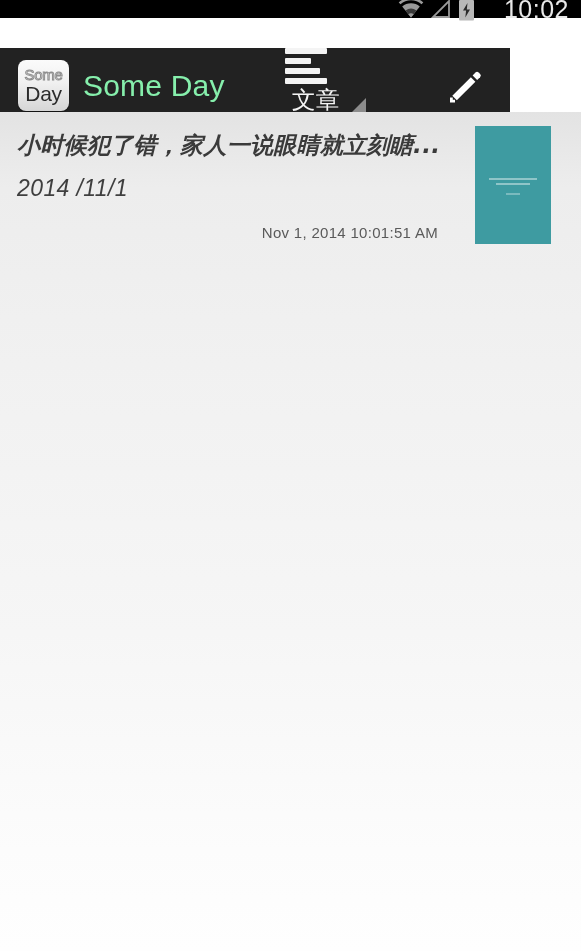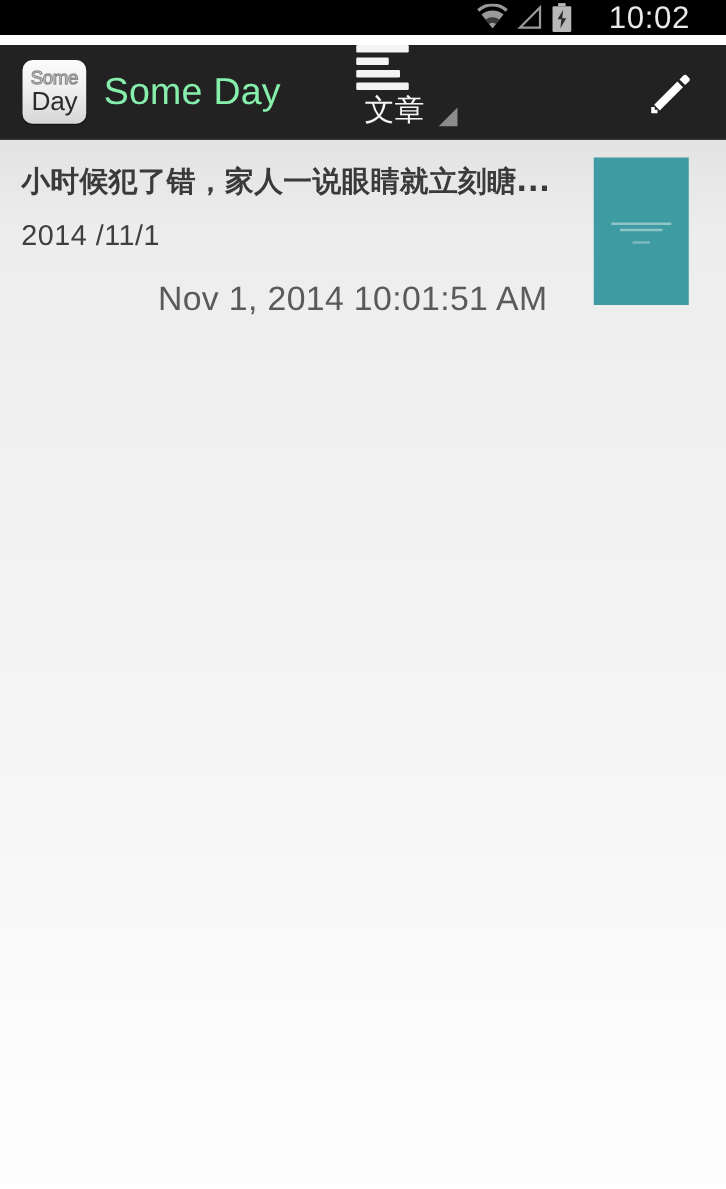--- a/index.html
+++ b/index.html
@@ -5,33 +5,33 @@
   * { margin:0; padding:0; box-sizing:border-box; }
   html, body {
     width:581px; height:951px;
     font-family:"Liberation Sans","DejaVu Sans",sans-serif;
     background:#ffffff; overflow:hidden;
   }
   #app { position:relative; width:581px; height:951px; overflow:hidden; }
 
   
   .statusbar{
-    position:absolute; top:0; left:0; width:581px; height:28px;
+    position:absolute; top:0; left:0; width:581px; height:18px;
     background:#000000; display:flex; align-items:center;
-    justify-content:flex-end; padding-right:29px;gap:20px;
+    justify-content:flex-end; padding-right:12px;gap:20px;
   }
   .sb-icons{ display:flex; align-items:center; gap:6px; }
   .sb-time{
     color:#e8e8e8; font-size:25px; letter-spacing:0.5px;
     margin-left:9px; line-height:1; font-weight:400;
   }
 
   
   .actionbar{
-    position:absolute; top:36px; left:0; width:581px; height:76px;
+    position:absolute; top:48px; left:0; width:510px; height:76px;
     background:#222222; display:flex; align-items:center;
     border-bottom:1px solid #3a3a3a;
   }
   .logo{
     width:51px; height:51px; margin-left:18px; border-radius:8px;
     background:linear-gradient(180deg,#fbfbfb 0%,#f0f0f0 45%,#d6d6d6 100%);
     display:flex; flex-direction:column; align-items:center;
     justify-content:center; line-height:1; flex:none;
     box-shadow:0 1px 1px rgba(0,0,0,.45);
   }
@@ -75,32 +75,32 @@
     margin-left:auto; margin-right:22px; width:48px; height:48px;
     display:flex; align-items:center; justify-content:center; cursor:pointer;
   }
 
   
   .content{
     position:absolute; top:112px; left:0; width:581px; height:839px;
     background:linear-gradient(180deg,#e3e3e3 0%,#ededed 9%,#f1f1f1 30%,#f6f6f6 62%,#fcfcfc 88%,#fefefe 100%);
   }
   .note-row{ position:relative; width:581px; padding:18px 0 0 0; cursor:pointer; }
-  .note-text{ padding-left:17px; padding-right:56px; }
+  .note-text{ padding-left:17px; padding-right:56px;font-style:italic; }
   .note-title{
     font-size:23px; font-weight:bold; color:#3a3a3a;
     letter-spacing:.3px; white-space:nowrap; overflow:hidden;
     font-family:"DejaVu Sans","Liberation Sans",sans-serif;
   }
   .note-date{
     font-size:23px; color:#3f3f3f; margin-top:14px;
     letter-spacing:.4px; font-weight:400;
   }
   .note-time{
-    font-size:27px; color:#5a5a5a; margin-top:22px;
+    font-size:15px; color:#5a5a5a; margin-top:22px;
     text-align:right; padding-right:143px; letter-spacing:.3px;padding-left:43px;
   }
   .thumb{
     position:absolute; right:30px; top:14px; width:76px; height:118px;
     background:#3e9ba1; overflow:hidden;
   }
   .thumb-lines{
     position:absolute; left:0; right:0; top:44%;
     display:flex; flex-direction:column; align-items:center; gap:3px;
   }

